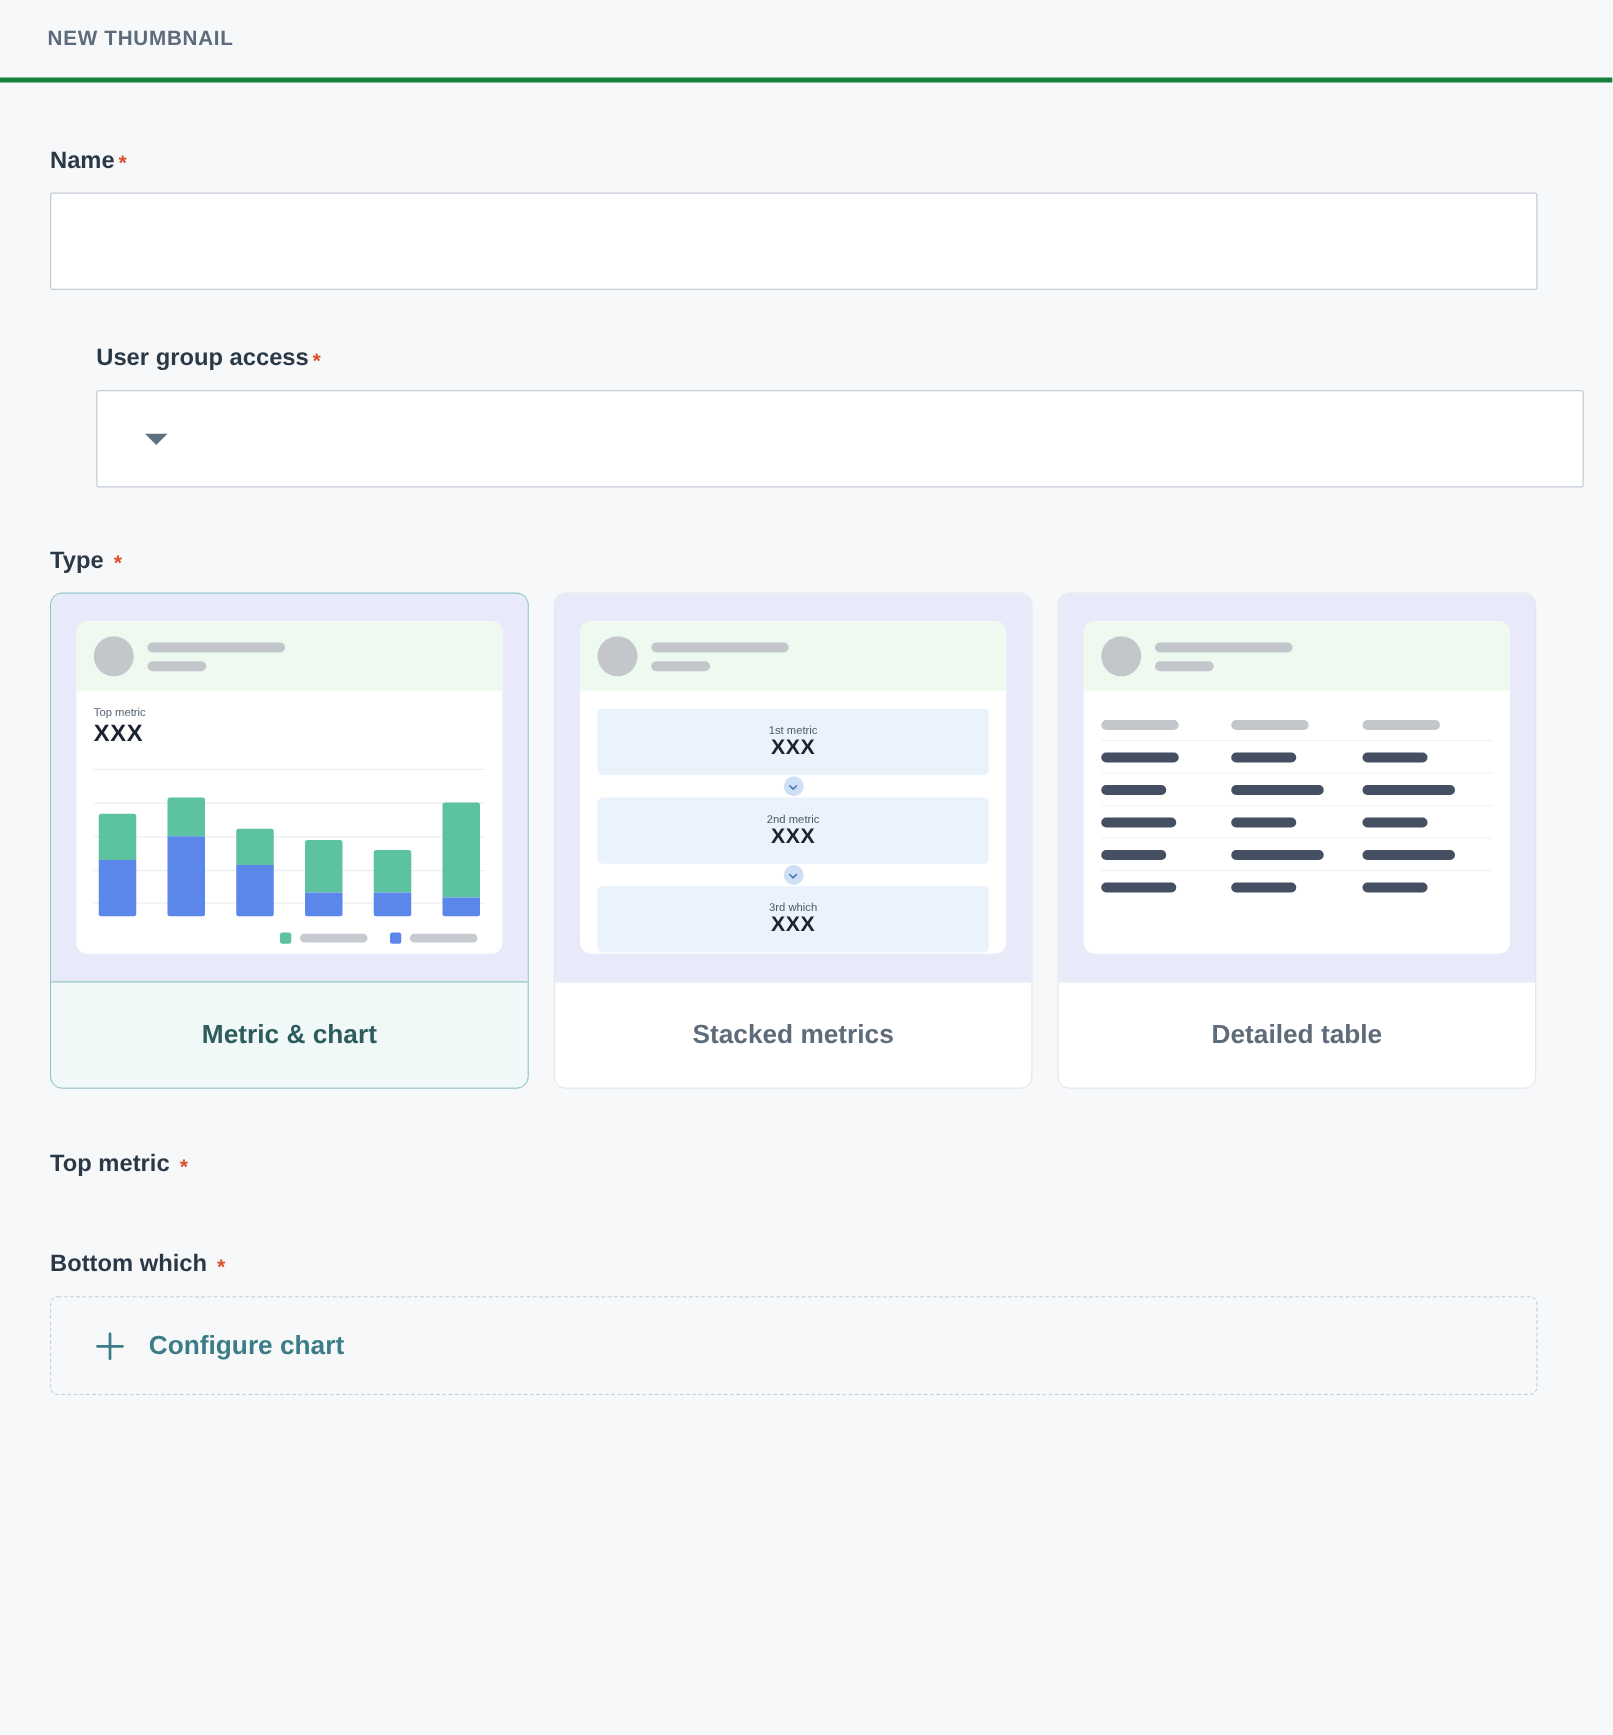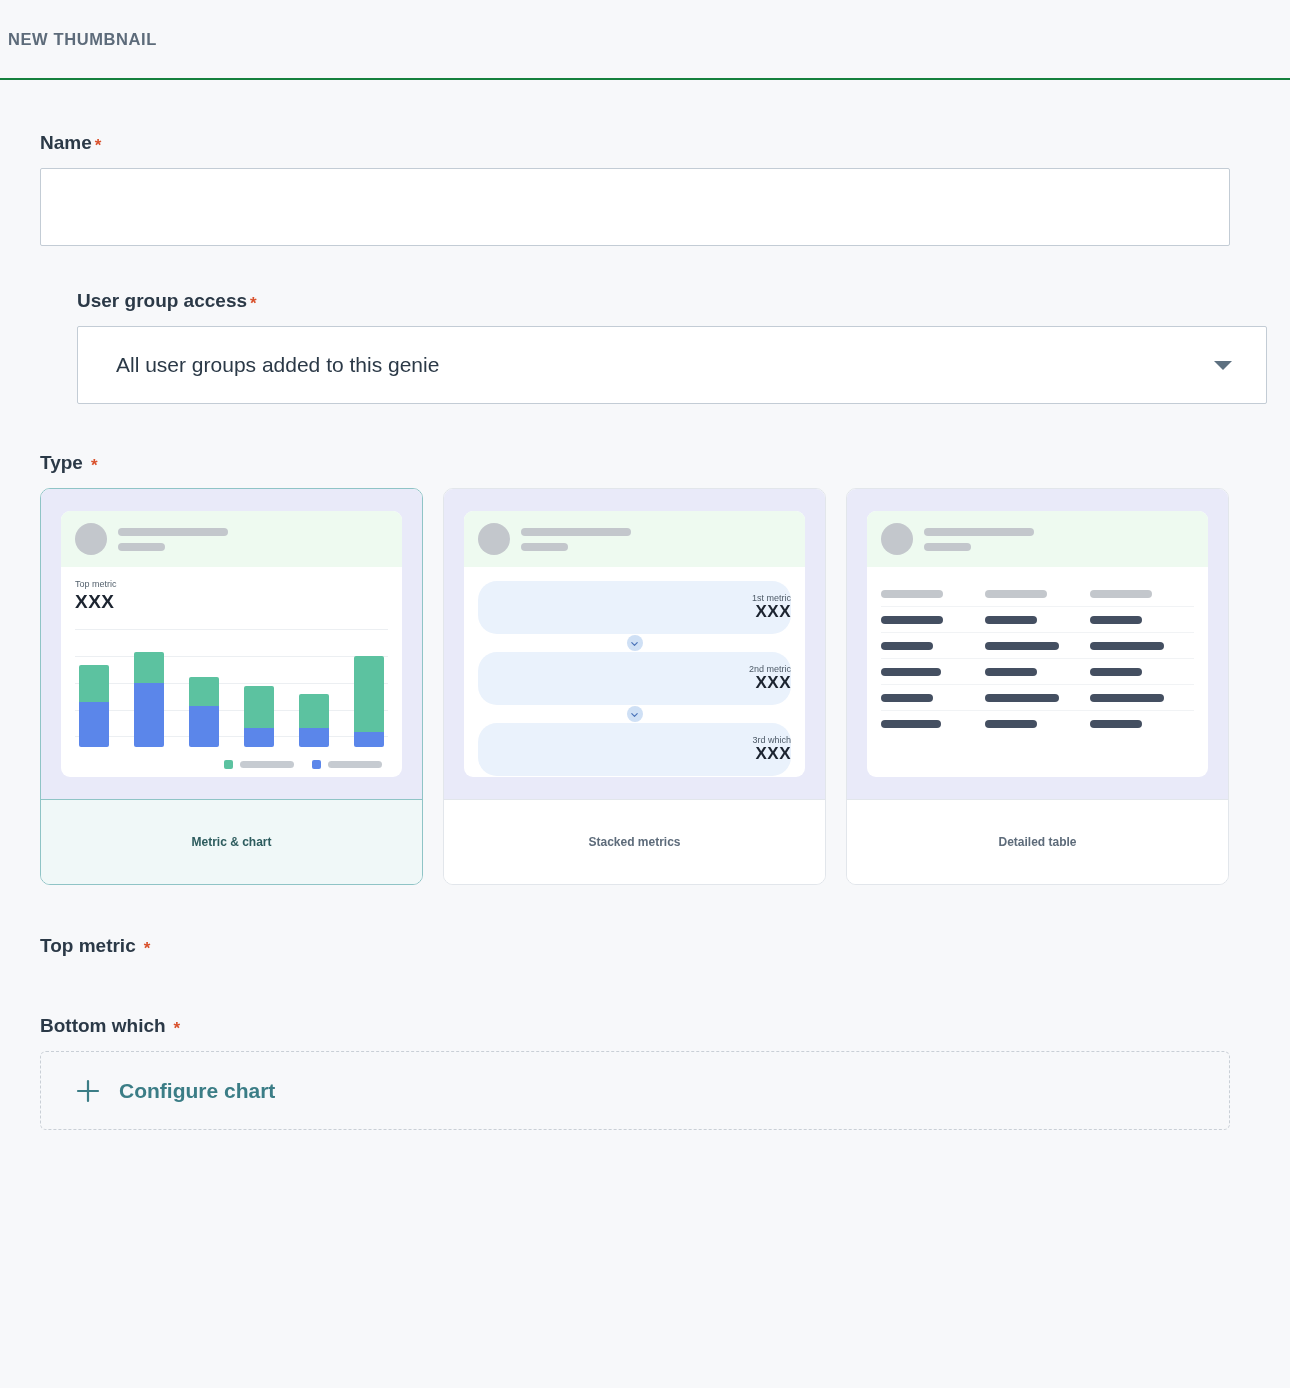--- a/index.html
+++ b/index.html
@@ -8,25 +8,25 @@
     width: 1290px;
     height: 1388px;
     background: #f7f8fa;
     font-family: "Liberation Sans", sans-serif;
     color: #2e3b47;
     overflow: hidden;
   }
 
   
   .page-header {
-    height: 80px;
-    border-bottom: 2px solid #15803d;
-    display: flex;
-    align-items: center;
-    padding-left: 8px;
+    height: 66px;
+    border-bottom: 4px solid #15803d;
+    display: flex;
+    align-items: center;
+    padding-left: 38px;
   }
   .page-header-title {
     font-size: 16.5px;
     font-weight: bold;
     letter-spacing: 0.6px;
     color: #5d6b7a;
     text-transform: uppercase;
   }
 
   
@@ -198,25 +198,25 @@
   .legend-bar { width: 54px; height: 7px; border-radius: 4px; background: #c6cbd1; }
 
   
   .stacked-wrap {
     padding: 14px 14px 0 14px;
     display: flex;
     flex-direction: column;
   }
   .metric-box {
     background: #eaf2fc;
-    border-radius: 19px;
+    border-radius: 4px;
     height: 53px;
     display: flex;
     flex-direction: column;
-    align-items: flex-end;
+    align-items: center;
     justify-content: center;
   }
   .metric-box-label { font-size: 9px; color: #4d5a67; }
   .metric-box-value {
     font-size: 17px;
     font-weight: bold;
     color: #1c2430;
     letter-spacing: 0.5px;
     line-height: 1.1;
   }
@@ -248,21 +248,21 @@
 
   .card-footer {
     height: 85px;
     background: #ffffff;
     border-top: 1px solid #e2e6eb;
     display: flex;
     align-items: center;
     justify-content: center;
   }
   .card-footer-label {
-    font-size: 12px;
+    font-size: 21px;
     font-weight: bold;
     color: #5d6b7a;
   }
   .type-card.selected .card-footer {
     background: #f0f8f8;
     border-top-color: #8fc4c6;
   }
   .type-card.selected .card-footer-label { color: #2d5c5e; }
 
   
@@ -300,21 +300,20 @@
     </div>
     <input class="text-input" type="text" value="" placeholder="" style="">
   </div>
 
   <div class="field" style="padding-top:44px;margin-left:37px;">
     <div class="field-label">
       <span>User group access</span>
       <span class="req">*</span>
     </div>
     <div class="select-box">
-      <span class="select-value">All user groups added to this genie</span>
       <span class="caret-down"></span>
     </div>
   </div>
 
   <div class="field" style="padding-top:48px;">
     <div class="field-label">
       <span>Type</span>
       <span class="req spaced">*</span>
     </div>
 

